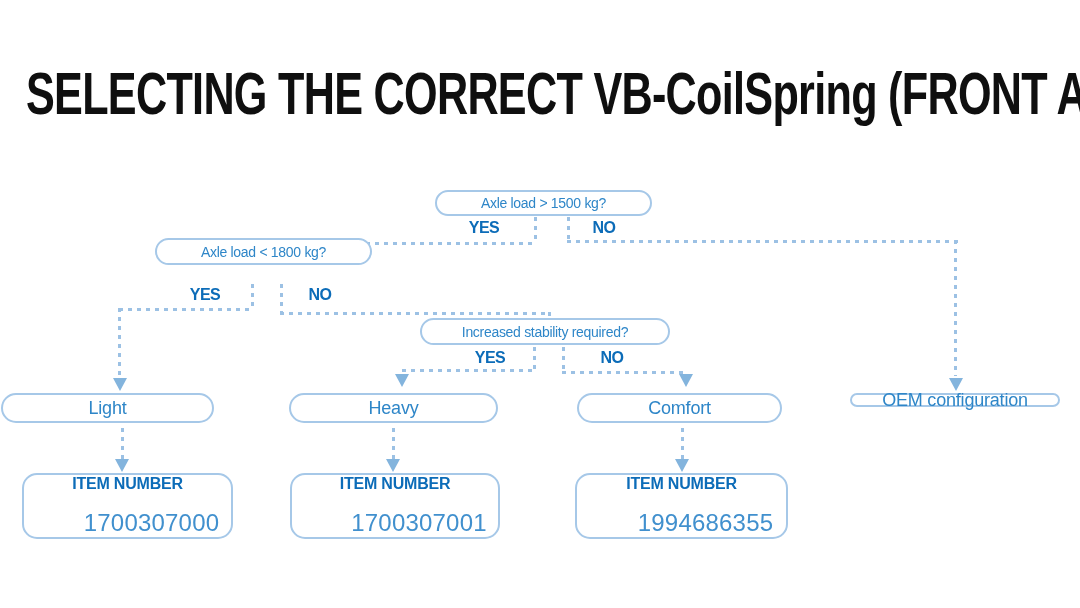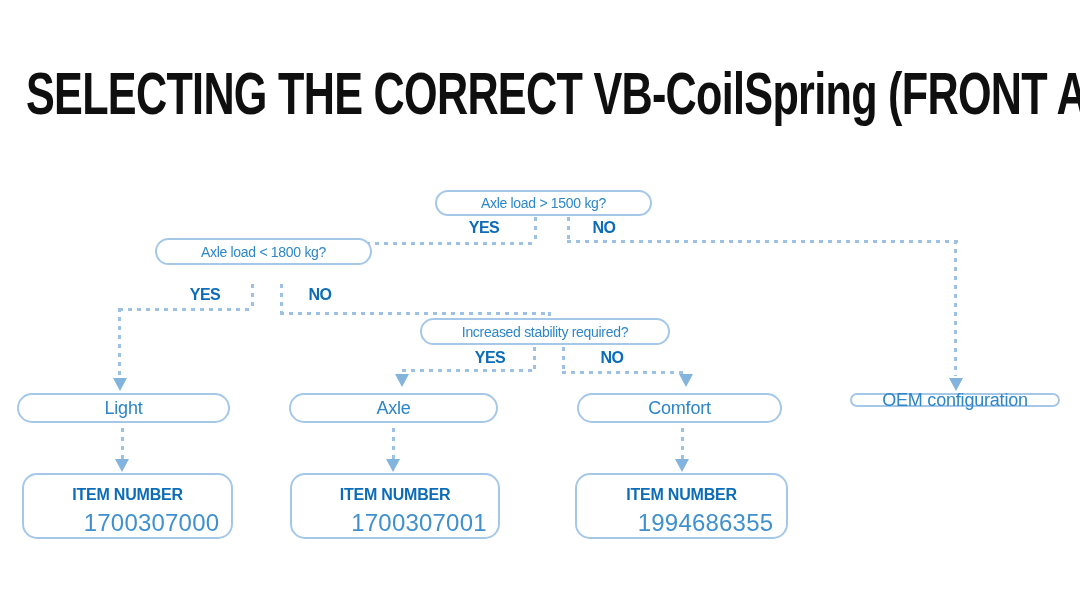--- a/index.html
+++ b/index.html
@@ -37,21 +37,21 @@
     color:var(--qtext);
     background:#ffffff;
     white-space:nowrap;
   }
   .qbox{font-size:14px;letter-spacing:-0.3px;}
   .rbox{font-size:18px;letter-spacing:-0.2px;}
   .ibox{
     position:absolute;
     border:2px solid var(--border);
     border-radius:15px;
-    display:flex;flex-direction:column;align-items:center;justify-content:flex-end;
+    display:flex;flex-direction:column;align-items:center;justify-content:space-between;
     gap:5px;background:#ffffff;
   }
   .ibox .ilabel{
     color:var(--dark);font-weight:bold;font-size:16px;letter-spacing:-0.2px;
   }
   .ibox .inum{
     color:var(--num);font-size:24px;letter-spacing:0.2px;margin-left:48px;
   }
   .yn{
     position:absolute;
@@ -111,25 +111,25 @@
   </div>
   <div class="yn" style="left:467px;top:349px;">YES</div>
   <div class="yn" style="left:589px;top:349px;">NO</div>
   <div class="vline" style="left:533px;top:347px;height:24px;"></div>
   <div class="hline" style="left:402px;top:369px;width:134px;"></div>
   <div class="arrow" style="left:395px;top:374px;"></div>
   <div class="vline" style="left:562px;top:347px;height:26px;"></div>
   <div class="hline" style="left:562px;top:371px;width:126px;"></div>
   <div class="arrow" style="left:679px;top:374px;"></div>
 
-  <div class="rbox" style="left:17px;top:393px;width:213px;height:30px;border-radius:16px;align-items:center;">
+  <div class="rbox" style="left:1px;top:393px;width:213px;height:30px;border-radius:16px;align-items:center;">
     <span>Light</span>
   </div>
   <div class="rbox" style="left:289px;top:393px;width:209px;height:30px;border-radius:16px;">
-    <span>Axle</span>
+    <span>Heavy</span>
   </div>
   <div class="rbox" style="left:577px;top:393px;width:205px;height:30px;border-radius:16px;">
     <span>Comfort</span>
   </div>
   <div class="rbox" style="left:850px;top:393px;width:210px;height:14px;border-radius:16px;">
     <span>OEM configuration</span>
   </div>
 
   <div class="vline" style="left:121px;top:428px;height:33px;"></div>
   <div class="arrow" style="left:115px;top:459px;"></div>

